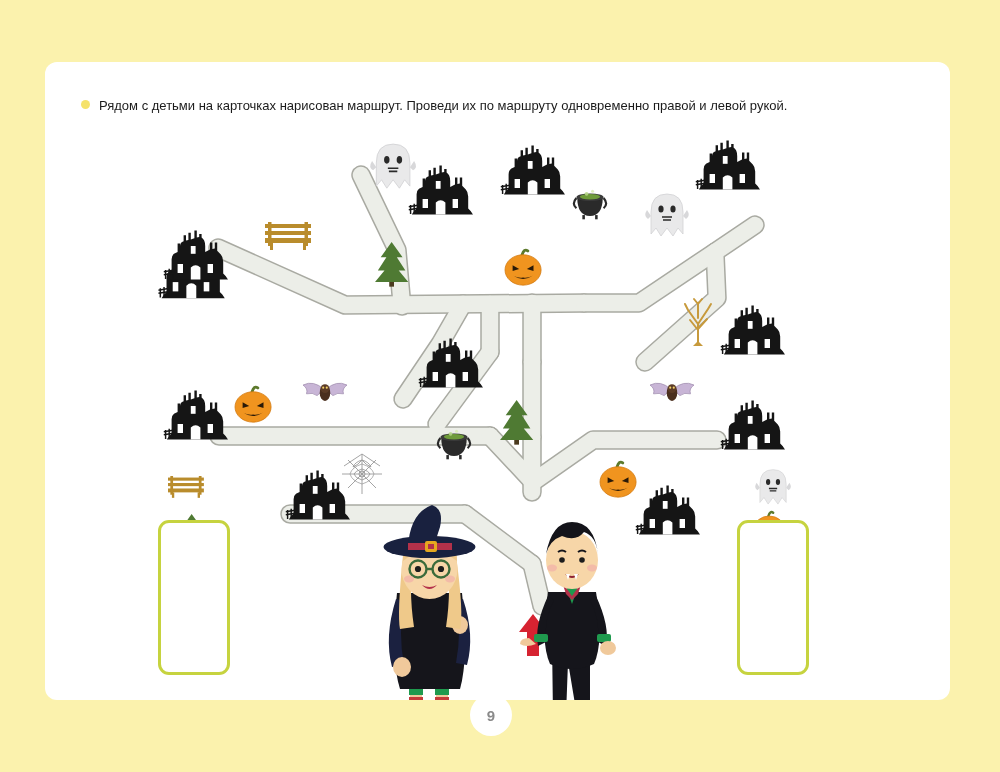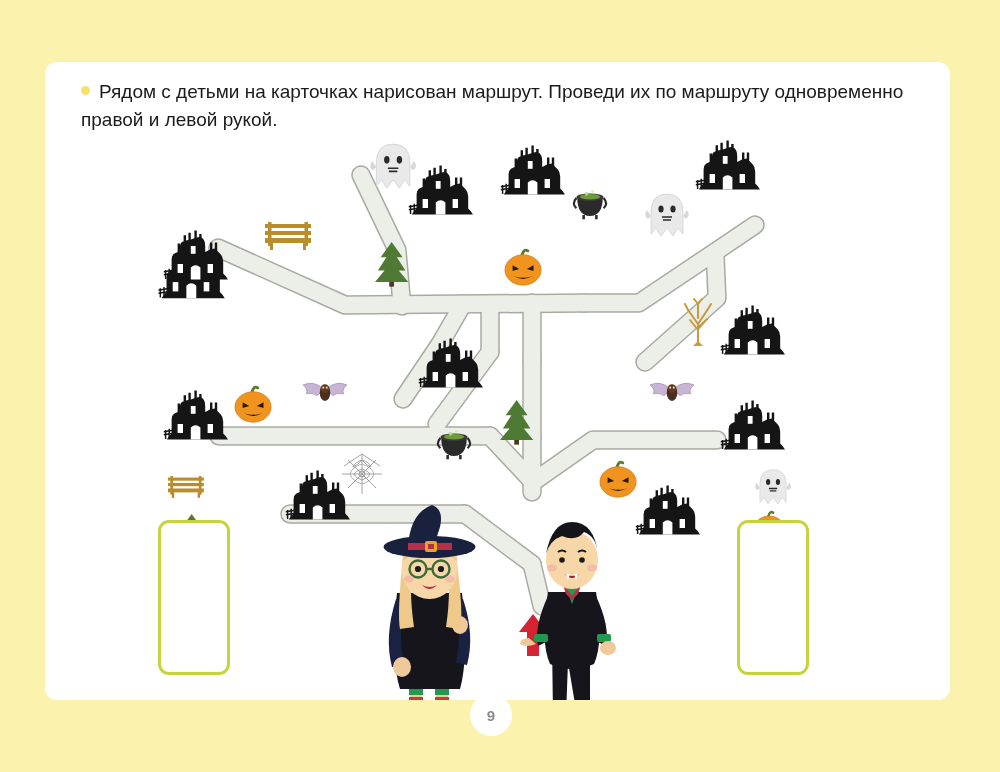--- a/index.html
+++ b/index.html
@@ -12,22 +12,22 @@
   #page{position:absolute;inset:0;}
 
   
   .card{
     position:absolute;left:45px;top:62px;width:905px;height:638px;
     background:#ffffff;border-radius:12px;
   }
 
   
   .instr{
-    position:absolute;left:36px;top:16px;width:830px;
-    font-size:19px;line-height:1.45;color:#1b1b1b;
+    position:absolute;left:36px;top:35px;width:830px;
+    font-size:13px;line-height:1.45;color:#1b1b1b;
   }
   .instr .bullet{
     display:inline-block;width:9px;height:9px;border-radius:50%;
     background:#f5e26b;vertical-align:middle;margin-right:9px;
     position:relative;top:-2px;
   }
 
   
   .footband{
     position:absolute;left:0;bottom:0;width:1000px;height:72px;background:#fbf2ad;

